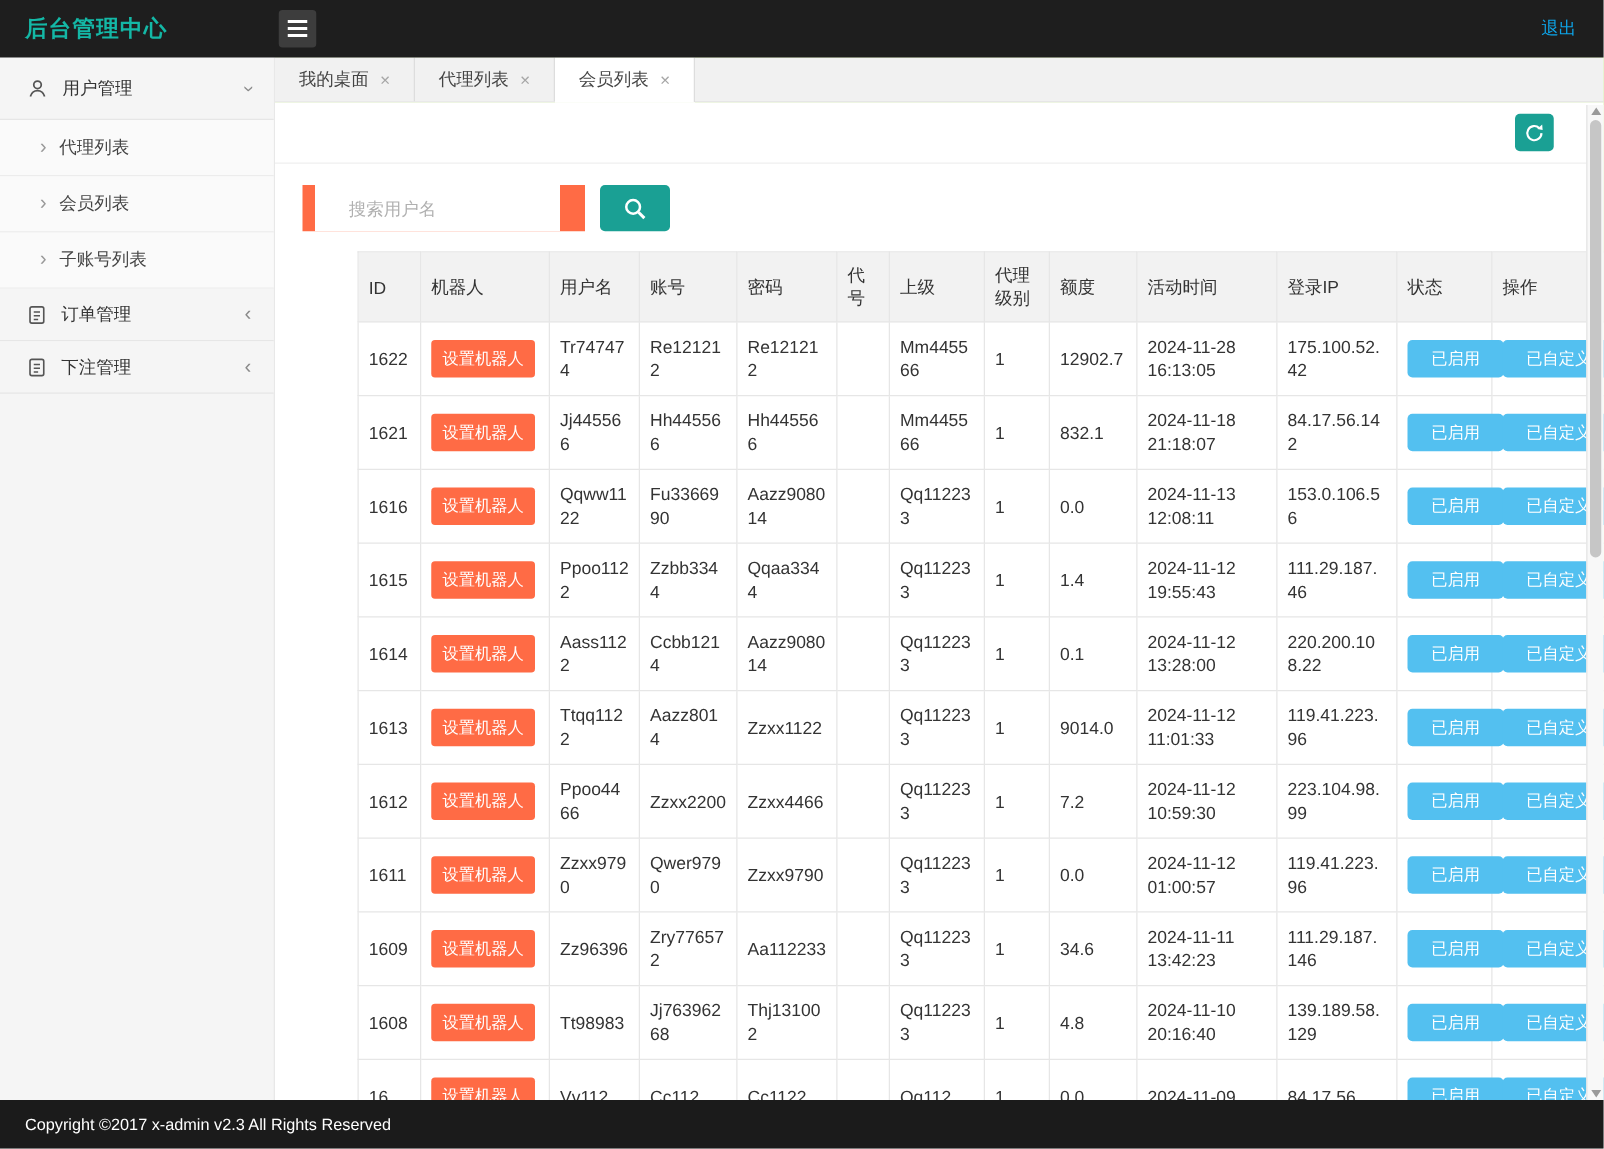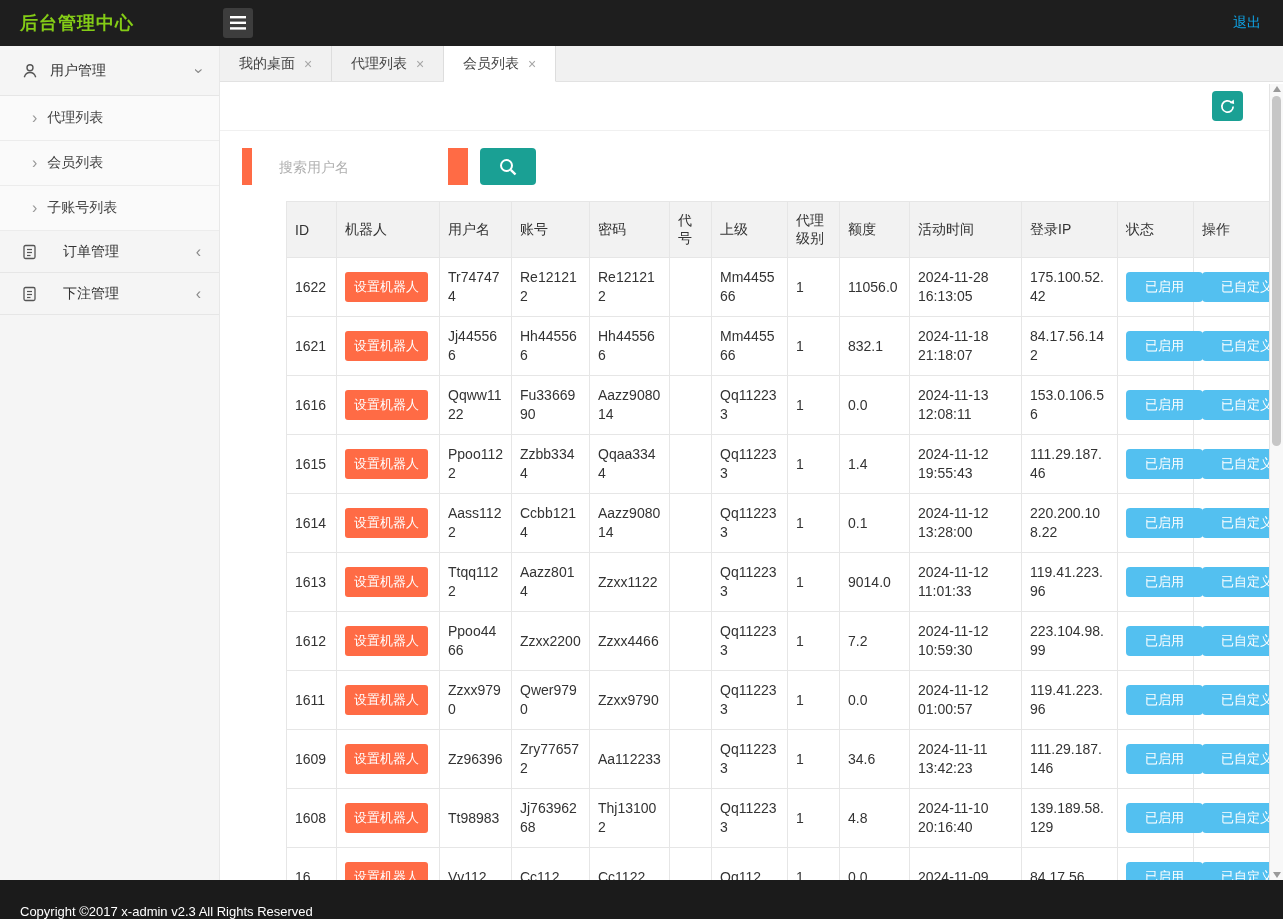--- a/index.html
+++ b/index.html
@@ -11,27 +11,27 @@
     --tborder:#e6e6e6;
   }
   *{margin:0;padding:0;box-sizing:border-box;}
   html,body{width:1283px;height:919px;}
   body{
     font-family:"Liberation Sans","DejaVu Sans",sans-serif;
     background:#fff;position:relative;overflow:hidden;color:#333;
   }
   
   .topbar{position:absolute;top:0;left:0;right:0;height:46px;background:var(--dark);display:flex;align-items:center;z-index:20;}
-  .brand{width:220px;color:#84cc16;font-size:18px;font-weight:bold;padding-left:20px;letter-spacing:1px;}
+  .brand{width:220px;color:#14b8a6;font-size:18px;font-weight:bold;padding-left:20px;letter-spacing:1px;}
   .burger{width:30px;height:30px;background:#3d3d3d;border-radius:3px;margin-left:3px;display:flex;align-items:center;justify-content:center;cursor:pointer;}
   .logout{margin-left:auto;color:#0ea5e9;font-size:14px;padding-right:22px;cursor:pointer;}
   
   .sidebar{position:absolute;top:46px;left:0;width:220px;bottom:23px;background:var(--sidebar-bg);border-right:1px solid #e8e8e8;z-index:10;}
   .menu-item{height:50px;display:flex;align-items:center;padding:0 18px 0 22px;border-bottom:1px solid #e6e6e6;font-size:14px;color:#333;cursor:pointer;background:var(--sidebar-bg);}
-  .menu-item.small{height:42px;gap:14px;}
+  .menu-item.small{height:42px;}
   .mi-icon{margin-right:12px;display:flex;align-items:center;}
   .chev{margin-left:auto;color:#8a8a8a;font-size:16px;line-height:1;}
   .chev-down{display:inline-block;transform:rotate(90deg);}
   .submenu-item{height:45px;display:flex;align-items:center;padding-left:32px;border-bottom:1px solid #ececec;background:#fafafa;font-size:14px;color:#444;cursor:pointer;}
   .sub-arrow{color:#999;margin-right:10px;font-size:16px;line-height:1;}
   
   .main{position:absolute;top:46px;left:220px;right:0;bottom:39px;background:#bef264;}
   .tabbar{height:36px;background:#f1f1f1;border-bottom:1px solid #e2e2e2;display:flex;}
   .tab{width:112px;display:flex;align-items:center;justify-content:center;gap:9px;font-size:14px;color:#444;border-right:1px solid #ddd;background:#f1f1f1;cursor:pointer;}
   .tab.active{background:#fff;border-bottom:1px solid #fff;margin-bottom:-1px;}
@@ -46,21 +46,21 @@
   .search-btn{margin-left:12px;width:56px;height:37px;background:var(--teal);border:none;border-radius:4px;display:flex;align-items:center;justify-content:center;cursor:pointer;}
   
   .table-wrap{margin:16px 0 0 22px;width:1001px;}
   table{border-collapse:collapse;table-layout:fixed;width:1001px;font-size:14px;color:#333;margin-left:44px;}
   th{background:#f2f2f2;border:1px solid var(--tborder);font-weight:normal;text-align:left;padding:8px 8px;height:56px;word-break:break-all;}
   td{border:1px solid var(--tborder);padding:10px 8px;height:59px;word-break:break-all;vertical-align:middle;background:#fff;line-height:1.35;}
   td.cell-time{word-break:normal;overflow-wrap:break-word;}
   .btn-robot{background:var(--orange);color:#fff;border:none;border-radius:3px;padding:6px 9px;font-size:13px;cursor:pointer;white-space:nowrap;}
   .btn-blue{background:var(--blue);color:#fff;border:none;border-radius:4px;padding:6px 19px;font-size:13px;cursor:pointer;white-space:nowrap;}
   
-  .footer{position:absolute;left:0;right:0;bottom:0;height:39px;background:#1b1b1b;color:#fff;font-size:13px;display:flex;align-items:flex-end;padding-left:20px;z-index:30;}
+  .footer{position:absolute;left:0;right:0;bottom:0;height:39px;background:#1b1b1b;color:#fff;font-size:13px;display:flex;align-items:center;padding-left:20px;z-index:30;}
   
   .scrollbar{position:absolute;top:84px;right:0;width:14px;bottom:39px;background:#f8f8f8;border-left:1px solid #e4e4e4;z-index:25;}
   .scroll-arrow-up{position:absolute;top:2px;left:3px;width:0;height:0;border-left:4px solid transparent;border-right:4px solid transparent;border-bottom:6px solid #9a9a9a;}
   .scroll-thumb{position:absolute;top:12px;left:2px;width:9px;height:350px;background:#c6c6c6;border-radius:5px;cursor:pointer;}
   .scroll-arrow-down{position:absolute;bottom:2px;left:3px;width:0;height:0;border-left:4px solid transparent;border-right:4px solid transparent;border-top:6px solid #9a9a9a;}
 </style>
 </head>
 <body>
 
 <div class="topbar">
@@ -199,21 +199,21 @@
         <tbody>
             <tr>
               <td>1622</td>
               <td><button class="btn-robot">设置机器人</button></td>
               <td>Tr747474</td>
               <td>Re121212</td>
               <td>Re121212</td>
               <td></td>
               <td>Mm445566</td>
               <td>1</td>
-              <td>11056.0</td>
+              <td>12902.7</td>
               <td class="cell-time">2024-11-28 16:13:05</td>
               <td>175.100.52.42</td>
               <td><button class="btn-blue">已启用</button></td>
               <td><button class="btn-blue">已自定义</button></td>
             </tr>
             <tr>
               <td>1621</td>
               <td><button class="btn-robot">设置机器人</button></td>
               <td>Jj445566</td>
               <td>Hh445566</td>

